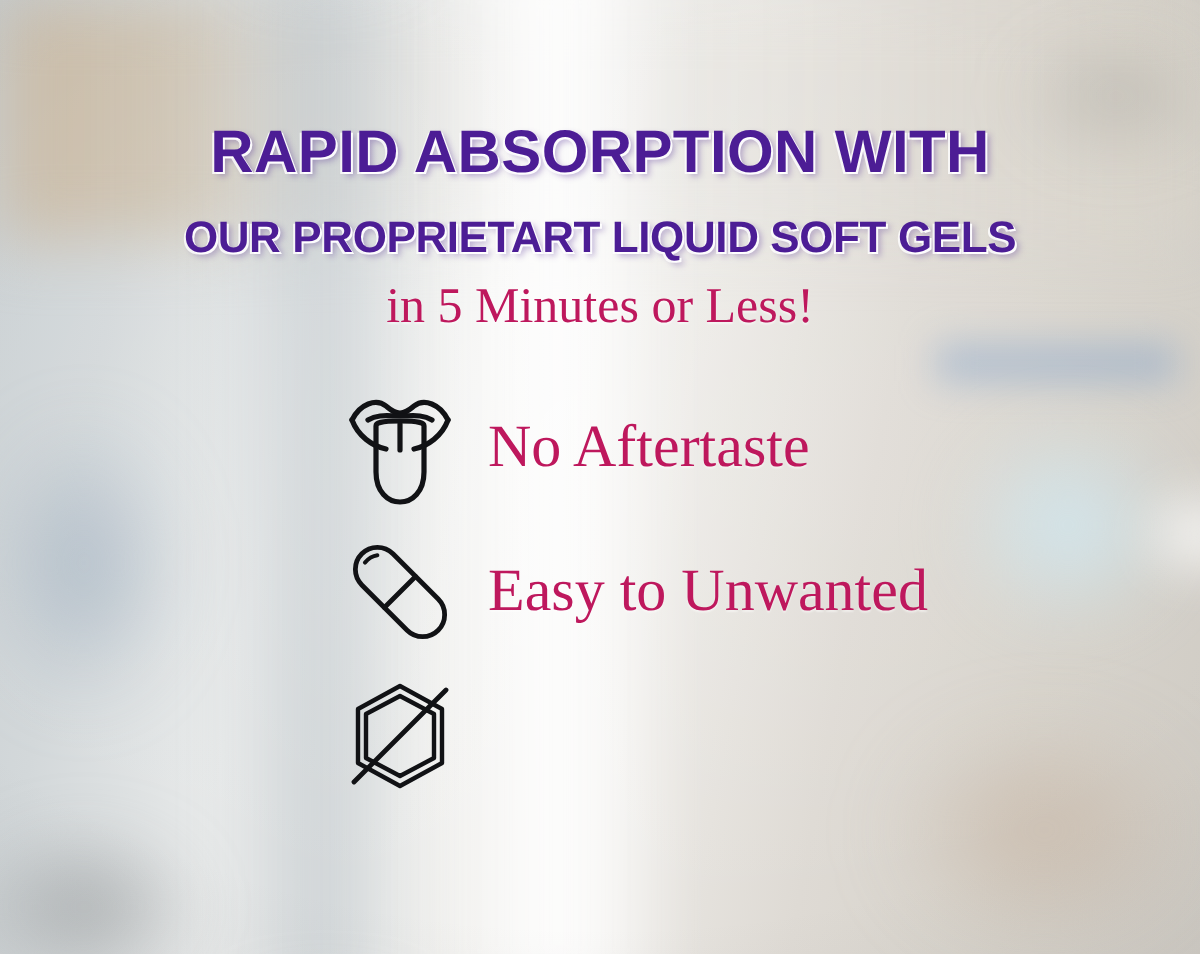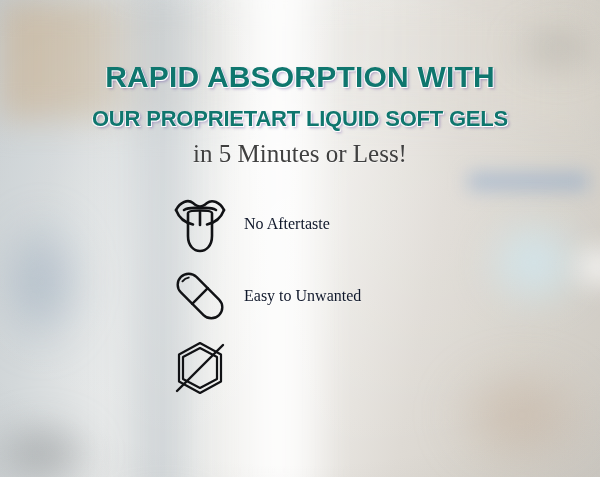--- a/index.html
+++ b/index.html
@@ -186,41 +186,41 @@
     position: absolute;
     top: 56px;
     left: 0;
     right: 0;
     text-align: center;
     font-family: "Liberation Sans", sans-serif;
     font-weight: 700;
     font-size: 30px;
     line-height: 42px;
     letter-spacing: 0.2px;
-    color: #0f766e;
+    color: #4c1d95;
     text-shadow:
       1px 1px 0 rgba(255,255,255,0.95),
       -1px 1px 0 rgba(255,255,255,0.80),
       2px 2px 3px rgba(70,30,140,0.35);
     white-space: nowrap;
   }
   .headline .line2 {
     font-size: 22px;
     letter-spacing: -0.2px;
   }
 
   .subhead {
     position: absolute;
     top: 140px;
     left: 0;
     right: 0;
     text-align: center;
     font-family: "Liberation Serif", serif;
     font-size: 25px;
-    color: #404040;
+    color: #be185d;
     text-shadow: 0 1px 1px rgba(255,255,255,0.55);
   }
 
   .features {
     position: absolute;
     top: 188px;
     left: 168px;
     width: 420px;
   }
 
@@ -235,22 +235,22 @@
     min-width: 64px;
     height: 64px;
     display: flex;
     align-items: center;
     justify-content: center;
   }
   .feature-icon svg { display: block; }
 
   .feature-label {
     font-family: "Liberation Serif", serif;
-    font-size: 16px;
-    color: #0f172a;
+    font-size: 30px;
+    color: #be185d;
     margin-left: 12px;
     white-space: nowrap;
     text-shadow: 0 1px 1px rgba(255,255,255,0.5);
   }
 </style>
 </head>
 <body>
 
 <div class="poster">
 

